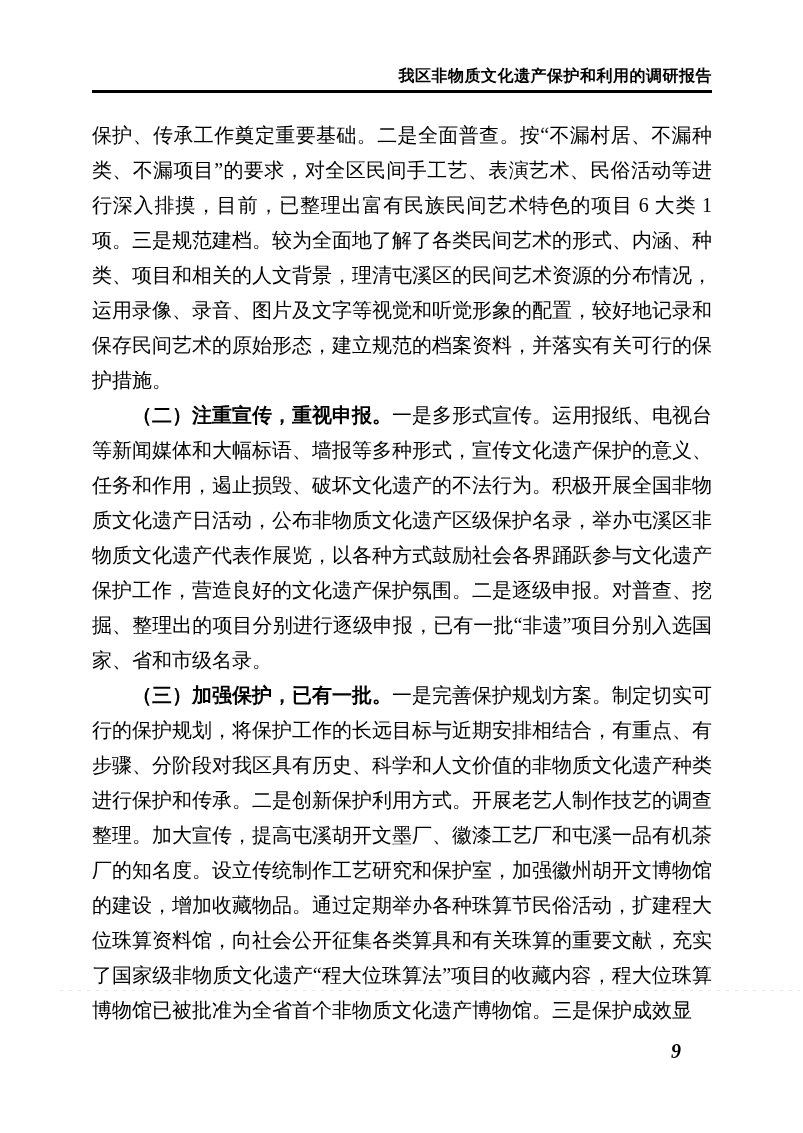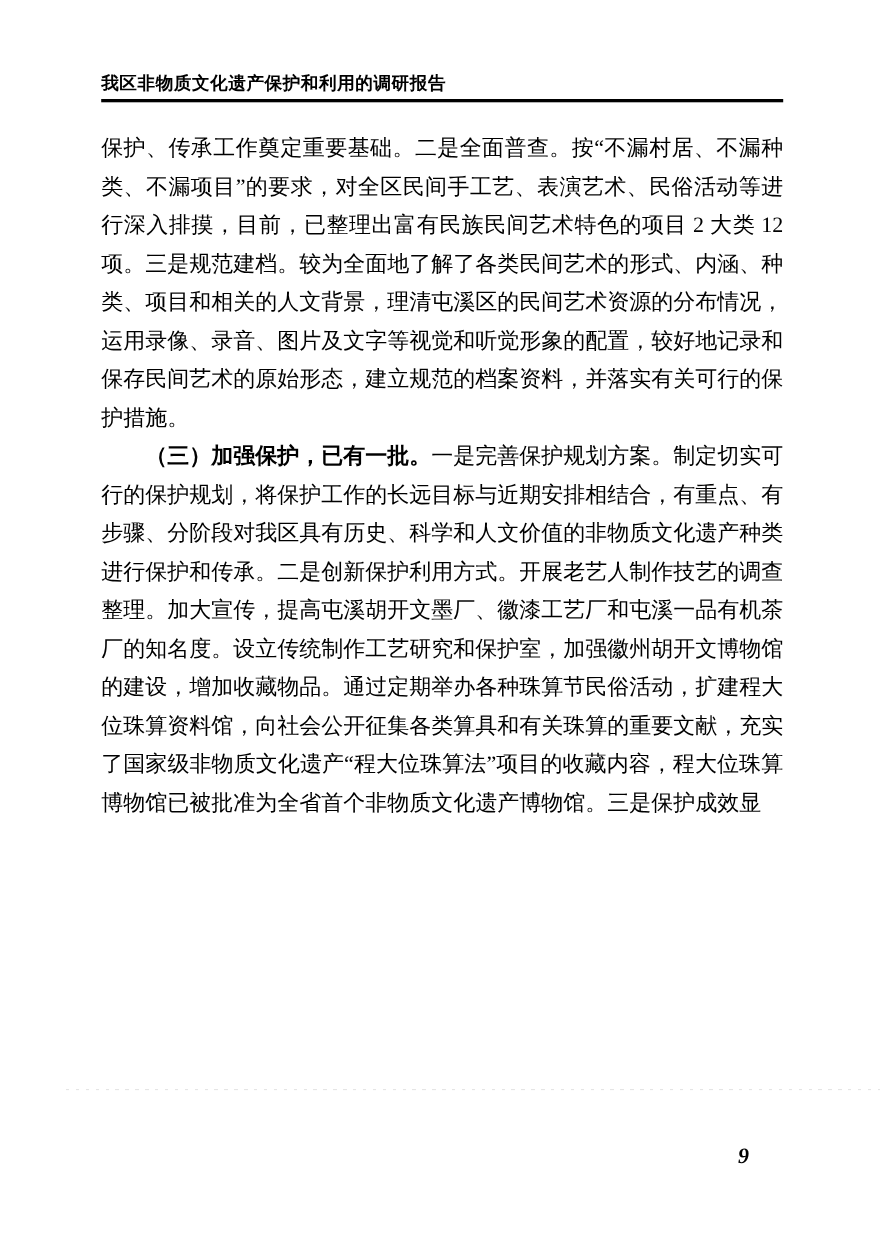--- a/index.html
+++ b/index.html
@@ -18,20 +18,21 @@
   .page {
     position: absolute;
     inset: 0;
     background: #ffffff;
   }
   .running-title {
     position: absolute;
     top: 66px;
     left: 92px;
     width: 620px;
+    text-align: right;
     font-size: 16px;
     font-weight: bold;
     letter-spacing: 0.5px;
     white-space: nowrap;
   }
   .header-rule {
     position: absolute;
     top: 90px;
     left: 92px;
     width: 620px;
@@ -82,21 +83,22 @@
 </head>
 <body>
 
 <div class="page">
 
   <div class="running-title">我区非物质文化遗产保护和利用的调研报告</div>
 
   <div class="header-rule"></div>
 
   <div class="document-body">
-      <p class="para"><span class="run">保护、传承工作奠定重要基础。二是全面普查。按“不漏村居、不漏种类、不漏项目”的要求，对全区民间手工艺、表演艺术、民俗活动等进行深入排摸，目前，已整理出富有民族民间艺术特色的项目 2 大类 12 项。三是规范建档。较为全面地了解了各类民间艺术的形式、内涵、种类、项目和相关的人文背景，理清屯溪区的民间艺术资源的分布情况，运用录像、录音、图片及文字等视觉和听觉形象的配置，较好地记录和保存民间艺术的原始形态，建立规范的档案资料，并落实有关可行的保护措施。</span></p>
+      <p class="para"><span class="run">保护、传承工作奠定重要基础。二是全面普查。按“不漏村居、不漏种类、不漏项目”的要求，对全区民间手工艺、表演艺术、民俗活动等进行深入排摸，目前，已整理出富有民族民间艺术特色的项目 6 大类 1 项。三是规范建档。较为全面地了解了各类民间艺术的形式、内涵、种类、项目和相关的人文背景，理清屯溪区的民间艺术资源的分布情况，运用录像、录音、图片及文字等视觉和听觉形象的配置，较好地记录和保存民间艺术的原始形态，建立规范的档案资料，并落实有关可行的保护措施。</span></p>
+      <p class="para indent"><span class="run bold">（二）注重宣传，重视申报。</span><span class="run">一是多形式宣传。运用报纸、电视台等新闻媒体和大幅标语、墙报等多种形式，宣传文化遗产保护的意义、任务和作用，遏止损毁、破坏文化遗产的不法行为。积极开展全国非物质文化遗产日活动，公布非物质文化遗产区级保护名录，举办屯溪区非物质文化遗产代表作展览，以各种方式鼓励社会各界踊跃参与文化遗产保护工作，营造良好的文化遗产保护氛围。二是逐级申报。对普查、挖掘、整理出的项目分别进行逐级申报，已有一批“非遗”项目分别入选国家、省和市级名录。</span></p>
       <p class="para indent"><span class="run bold">（三）加强保护，已有一批。</span><span class="run">一是完善保护规划方案。制定切实可行的保护规划，将保护工作的长远目标与近期安排相结合，有重点、有步骤、分阶段对我区具有历史、科学和人文价值的非物质文化遗产种类进行保护和传承。二是创新保护利用方式。开展老艺人制作技艺的调查整理。加大宣传，提高屯溪胡开文墨厂、徽漆工艺厂和屯溪一品有机茶厂的知名度。设立传统制作工艺研究和保护室，加强徽州胡开文博物馆的建设，增加收藏物品。通过定期举办各种珠算节民俗活动，扩建程大位珠算资料馆，向社会公开征集各类算具和有关珠算的重要文献，充实了国家级非物质文化遗产“程大位珠算法”项目的收藏内容，程大位珠算博物馆已被批准为全省首个非物质文化遗产博物馆。三是保护成效显</span></p>
     </div>
 
   <div class="scan-artifact"></div>
 
   <div class="page-number">9</div>
 
 </div>
 
 </body></html>

